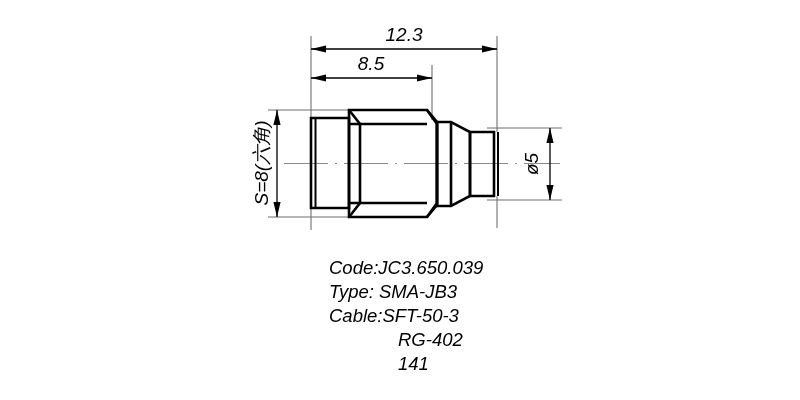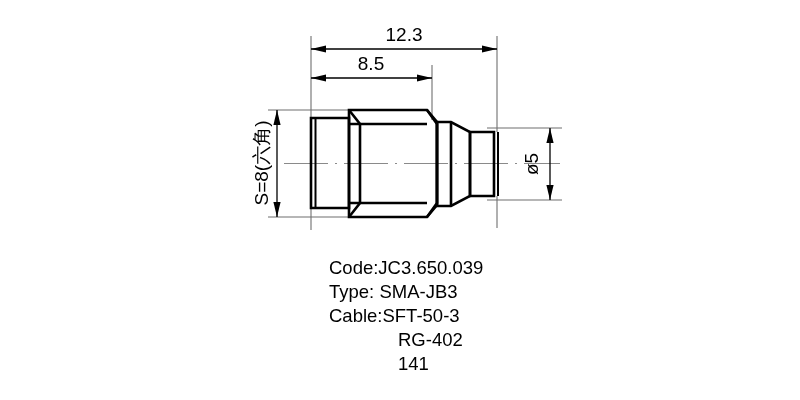--- a/index.html
+++ b/index.html
@@ -11,20 +11,21 @@
     width: 800px;
     height: 400px;
     font-family: "Liberation Sans", sans-serif;
     color: #000000;
     overflow: hidden;
   }
   #drawing-root {
     position: relative;
     width: 696px;
     height: 400px;
+    font-style: italic;
   }
   svg.drawing-canvas {
     position: absolute;
     top: 0;
     left: 0;
     width: 800px;
     height: 400px;
     display: block;
   }
   .dim-text {

